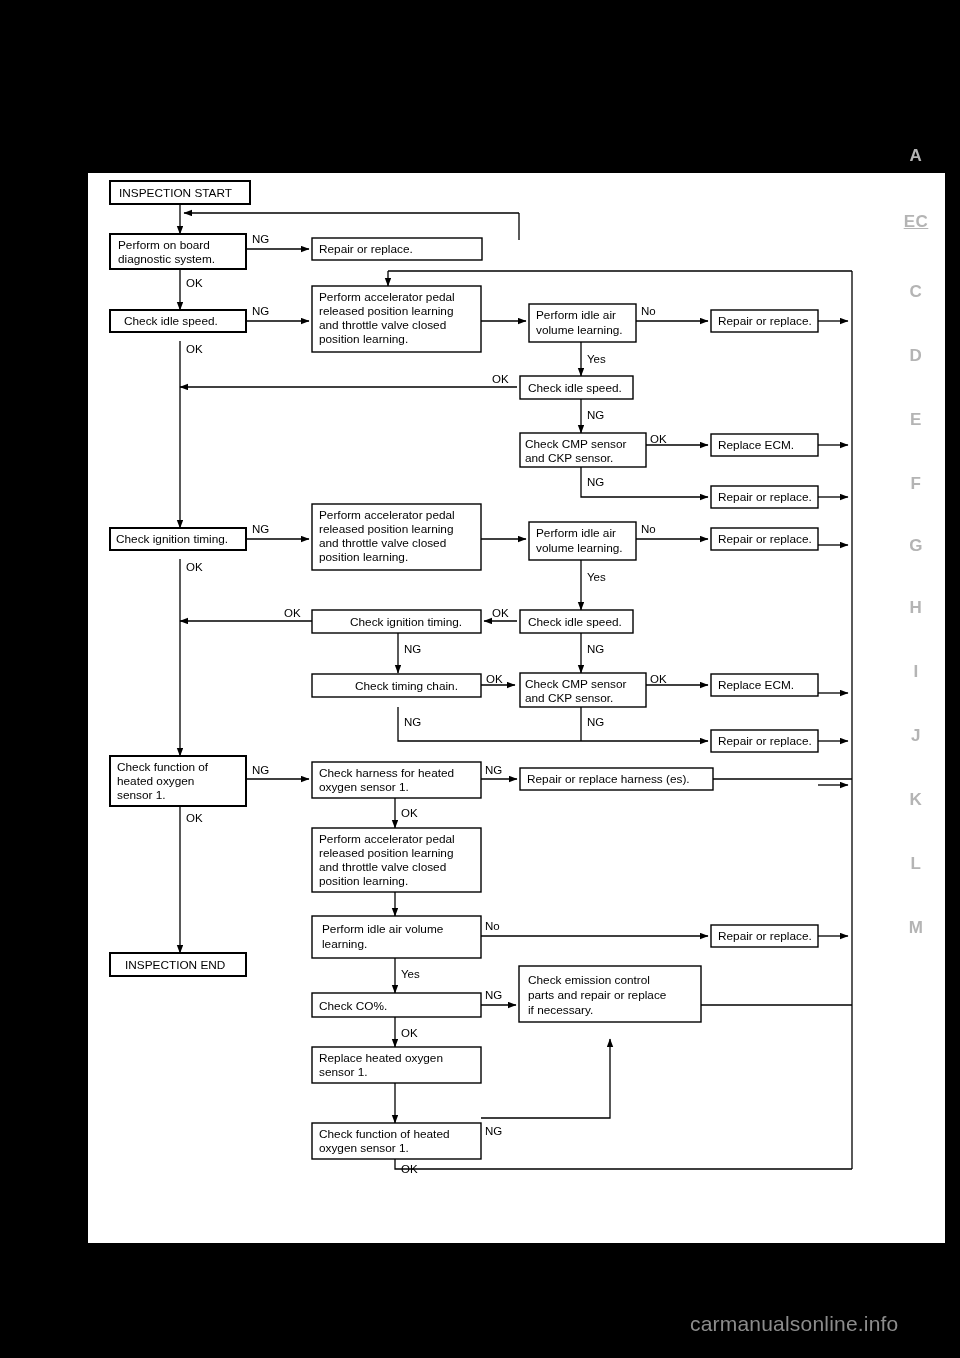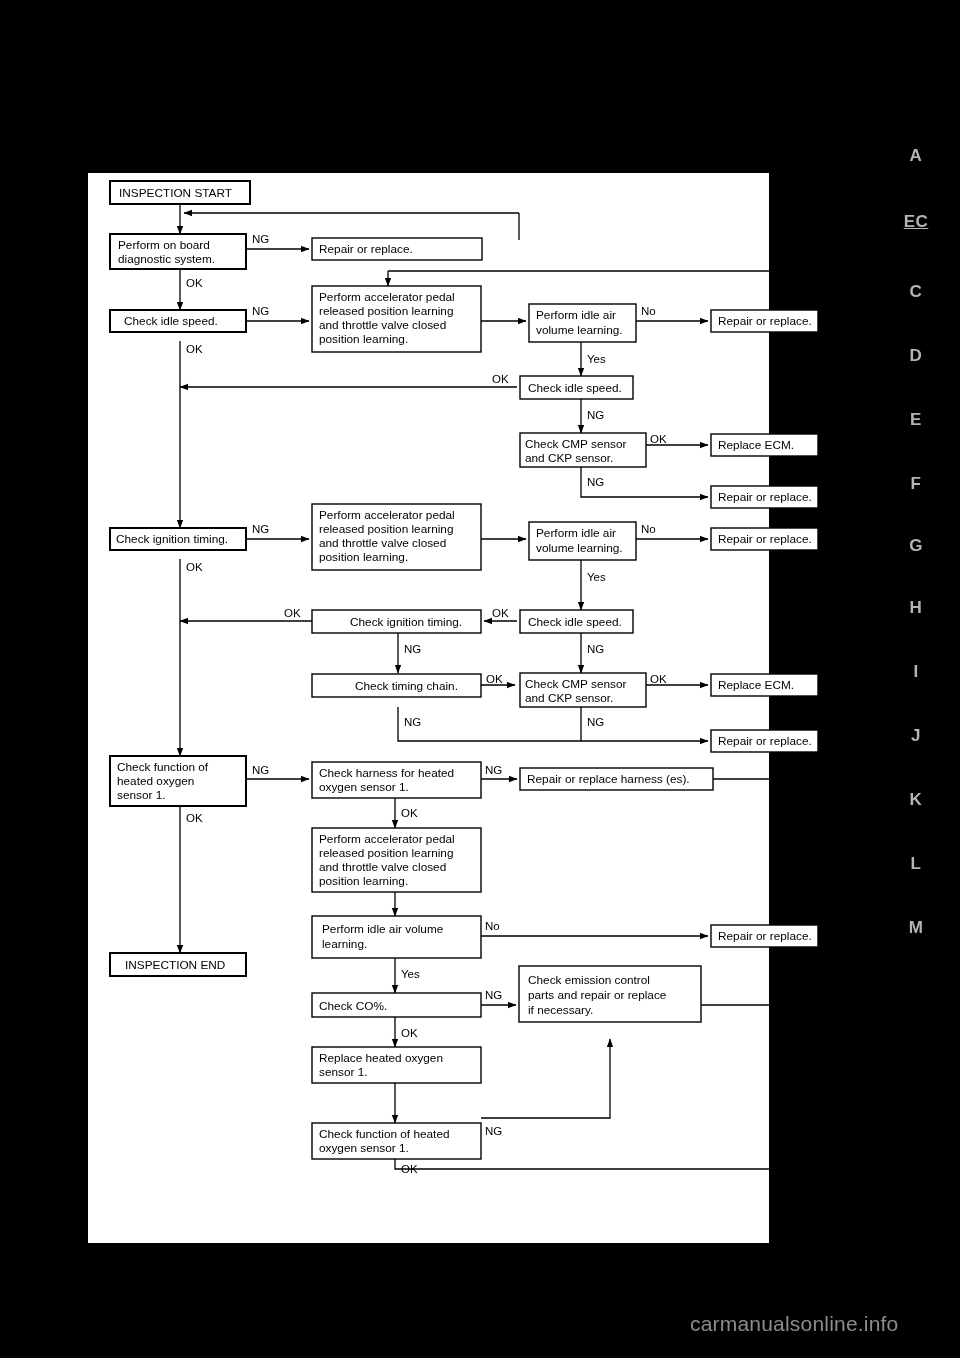--- a/index.html
+++ b/index.html
@@ -1,18 +1,18 @@
 <!DOCTYPE html>
 <html><head>
 <meta charset="utf-8">
 <style>
   html,body{margin:0;padding:0;background:#000;}
   body{width:960px;height:1358px;position:relative;font-family:"Liberation Sans",sans-serif;overflow:hidden;}
   #page{position:absolute;left:0;top:0;width:960px;height:1358px;background:#000;}
-  #sheet{position:absolute;left:88px;top:173px;width:681px;height:1070px;background:#fff;}
+  #sheet{position:absolute;left:88px;top:173px;width:857px;height:1070px;background:#fff;}
   #flow{position:absolute;left:0;top:0;}
   .tabcol{position:absolute;right:0;top:0;width:88px;height:1358px;}
   .tab{position:absolute;width:88px;text-align:center;color:#b4b4b4;font-weight:bold;font-size:17px;letter-spacing:.5px;}
   #watermark{position:absolute;left:690px;top:1312px;color:#8c8c8c;font-size:21px;letter-spacing:.2px;}
   svg text{font-family:"Liberation Sans",sans-serif;fill:#000;}
   .bx{fill:#fff;stroke:#000;stroke-width:1.4;}
   .bxh{fill:#fff;stroke:#000;stroke-width:2.0;}
   .ln{stroke:#000;stroke-width:1.3;fill:none;}
   .lbl{font-size:11.5px;}
   .btx{font-size:11.8px;}

